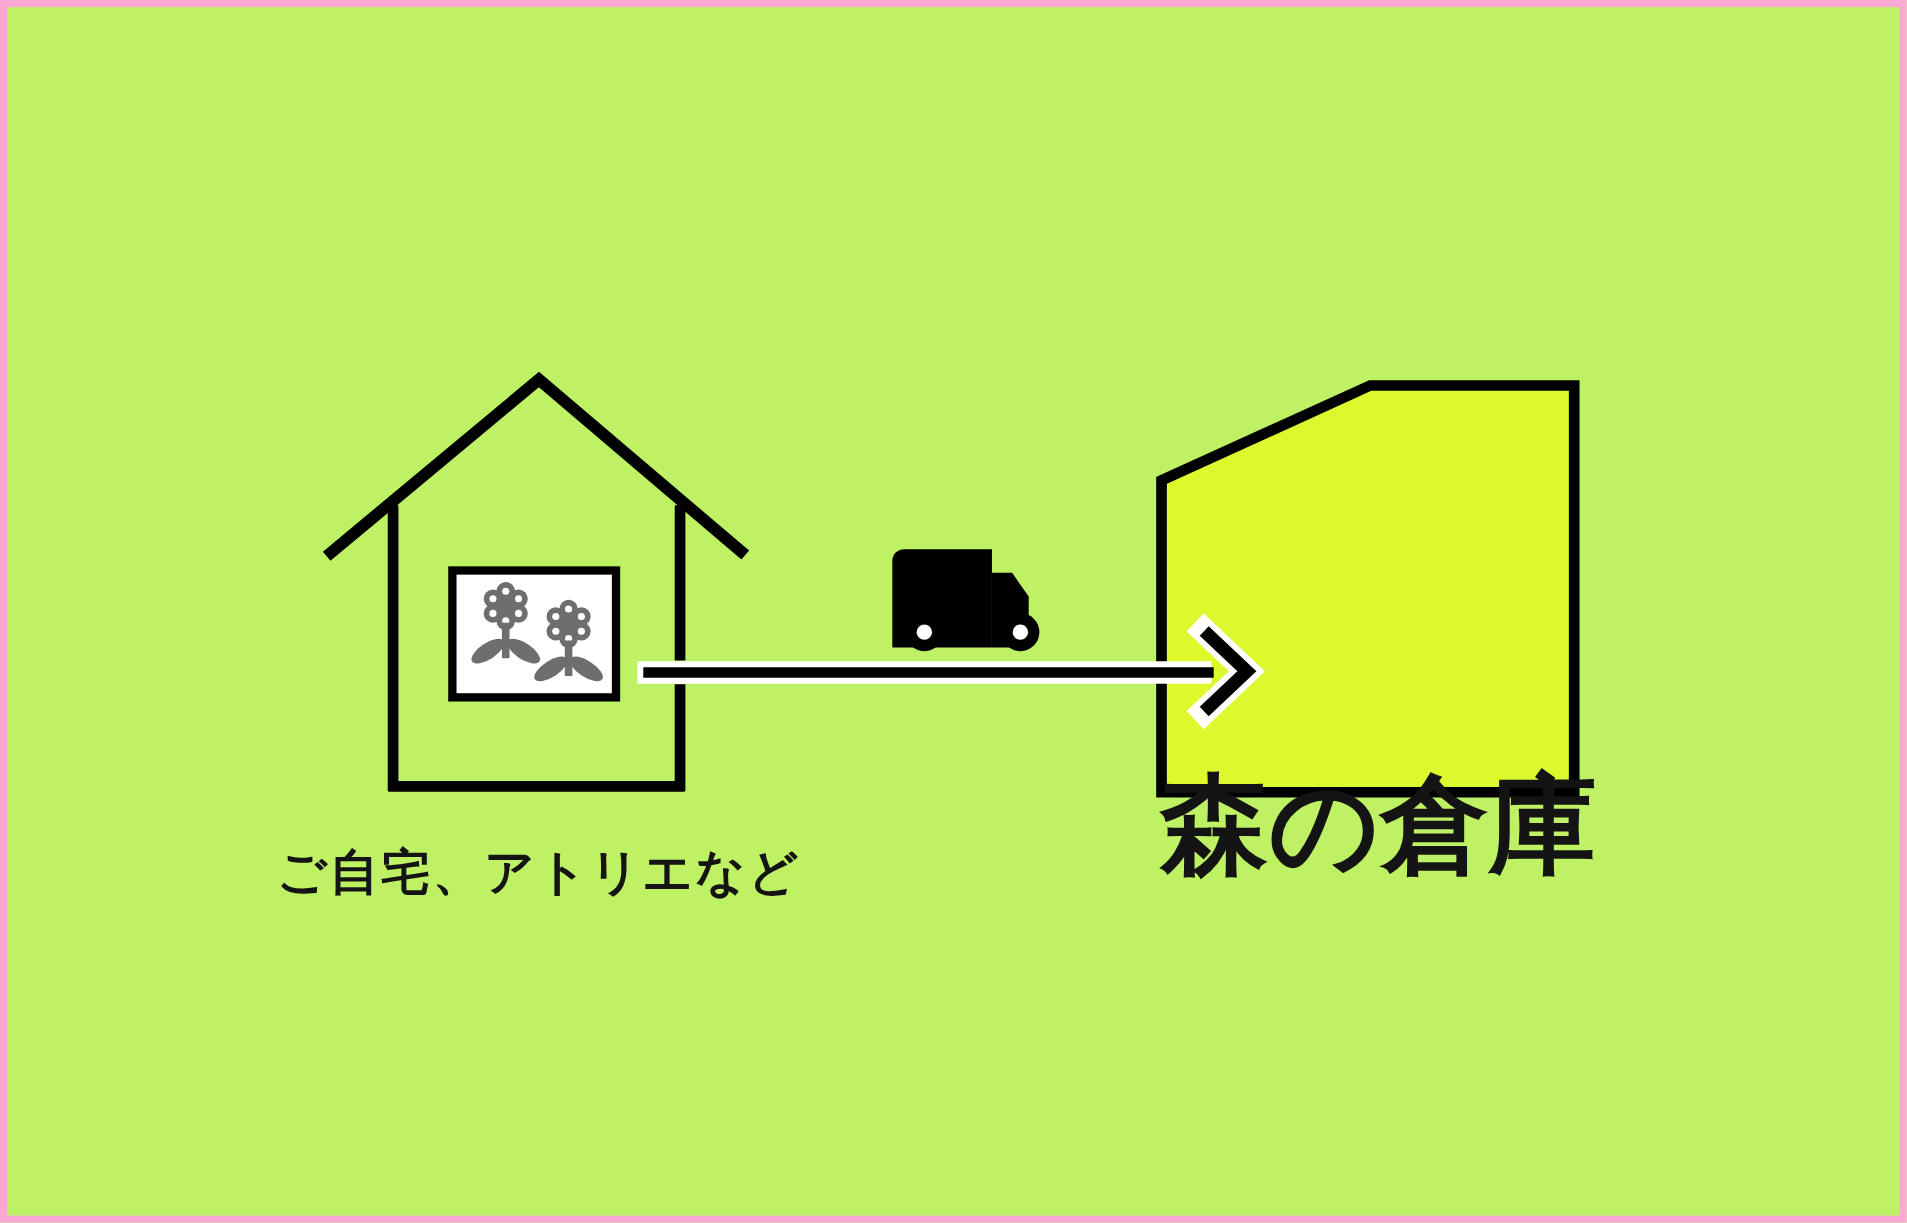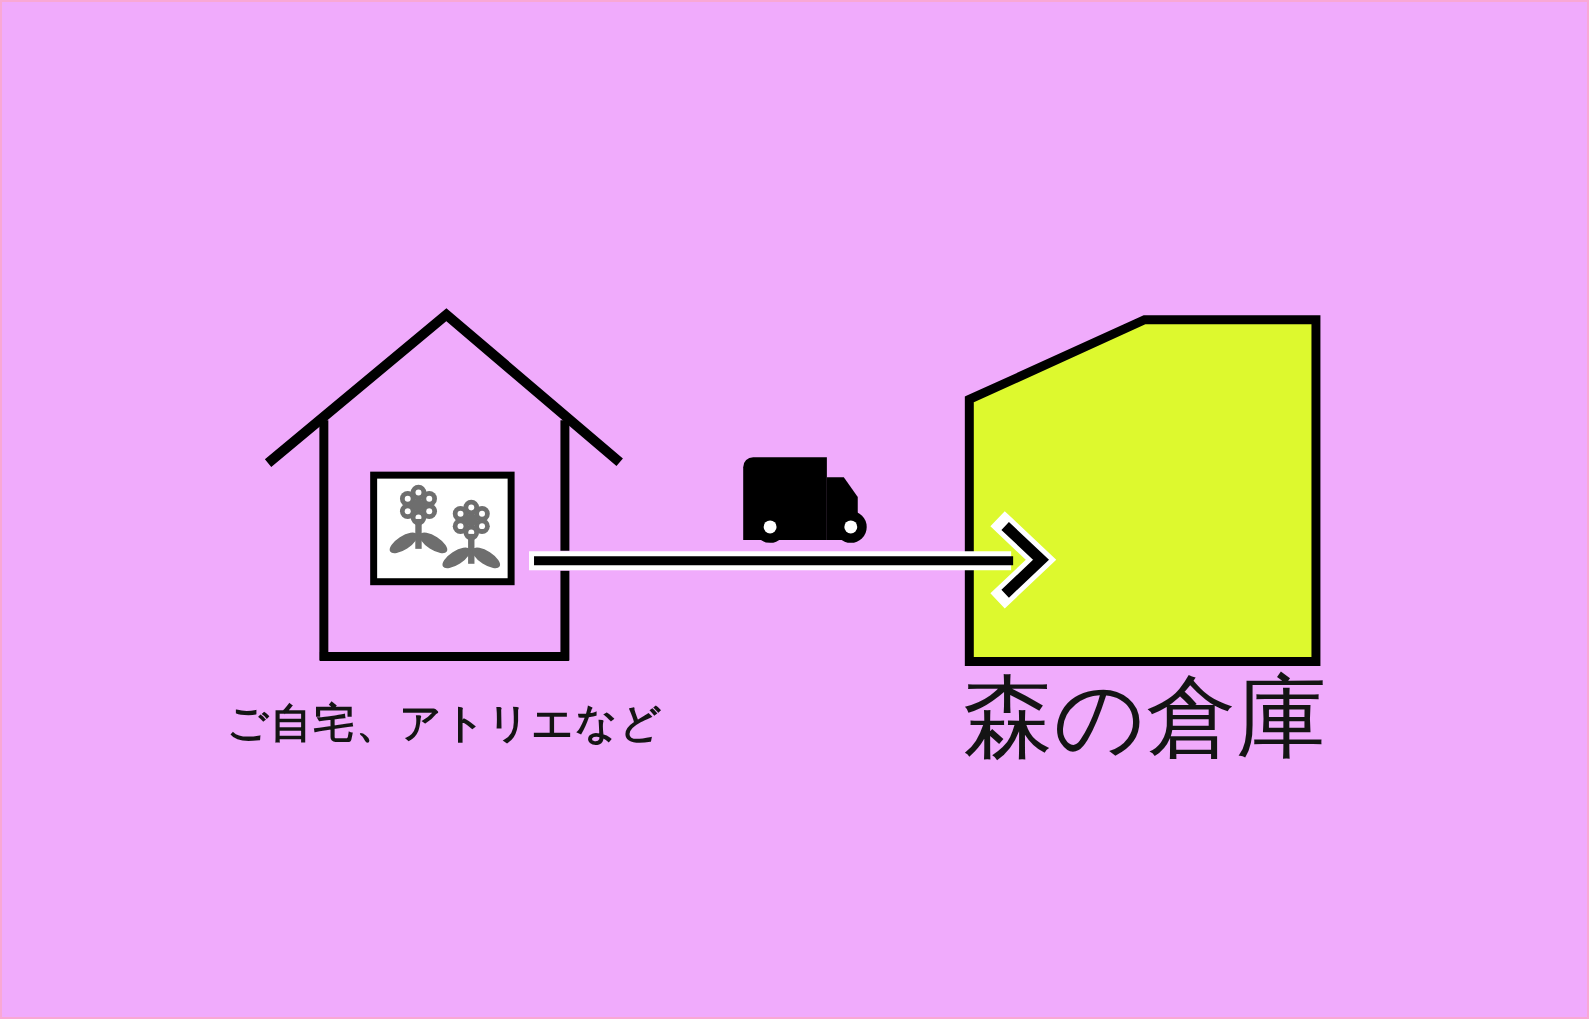--- a/index.html
+++ b/index.html
@@ -1,22 +1,22 @@
 <!DOCTYPE html>
 <html><head>
 <meta charset="utf-8">
 <style>
   html, body { margin: 0; padding: 0; background: #ffffff; }
   .canvas {
     position: relative;
     width: 1589px;
     height: 1019px;
     box-sizing: border-box;
-    background: #f0abfc;
-    border: 2px solid #f9a8d4;
+    background: #bef264;
+    border: 6px solid #f9a8d4;
     overflow: hidden;
     font-family: "Liberation Sans", sans-serif;
   }
   .diagram-svg {
     position: absolute;
     left: 0; top: 0;
     width: 100%; height: 100%;
   }
   .label {
     position: absolute;
@@ -29,24 +29,24 @@
     top: 701px;
     width: 460px;
     text-align: center;
     font-weight: 700;
     font-size: 41px;
     letter-spacing: 2px;
     font-family: "Liberation Sans", sans-serif;
   }
   .label-dest {
     left: 948px;
-    top: 671px;
+    top: 638px;
     width: 390px;
     text-align: center;
-    font-weight: 400;
+    font-weight: 700;
     font-size: 90px;
     letter-spacing: 0.5px;
     font-family: "Liberation Serif", serif;
   }
 </style>
 </head>
 <body>
 
 <div class="canvas">
 

